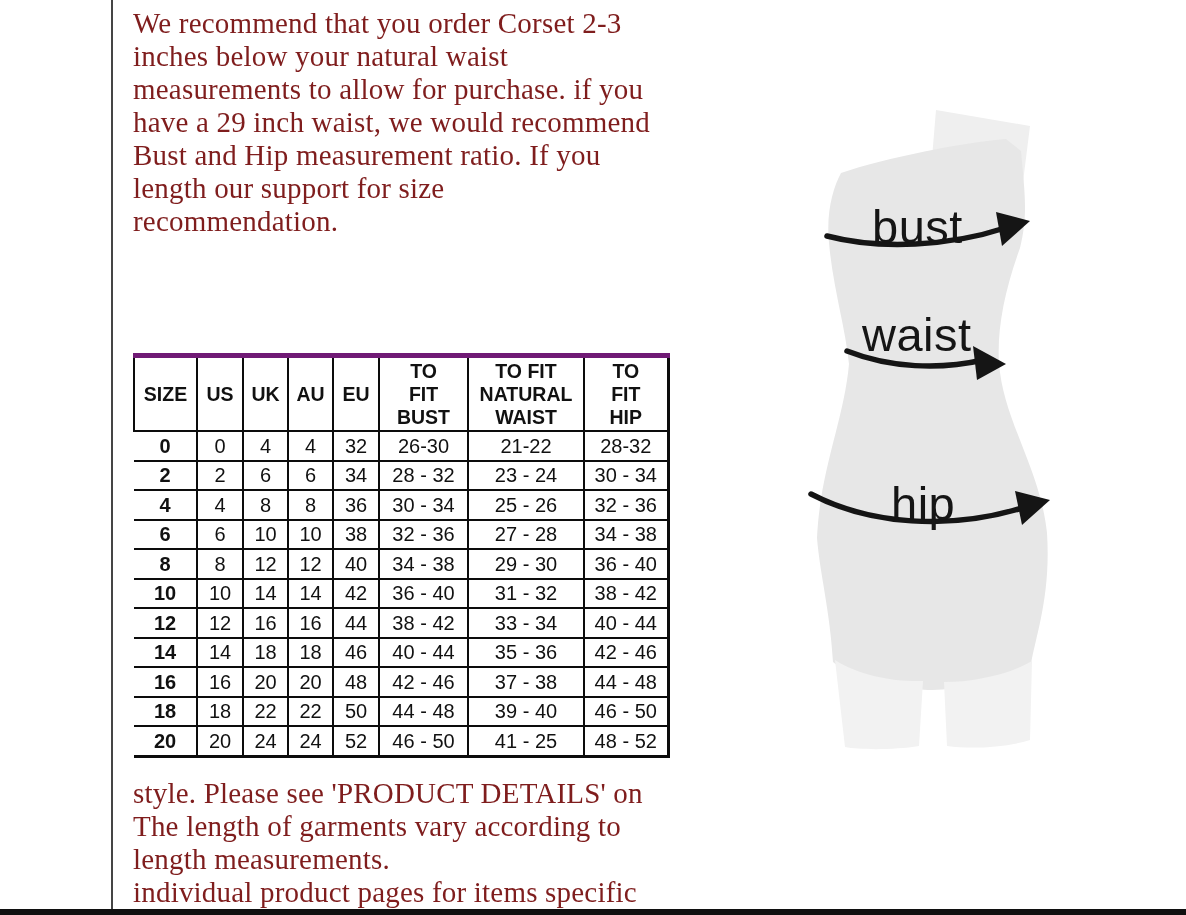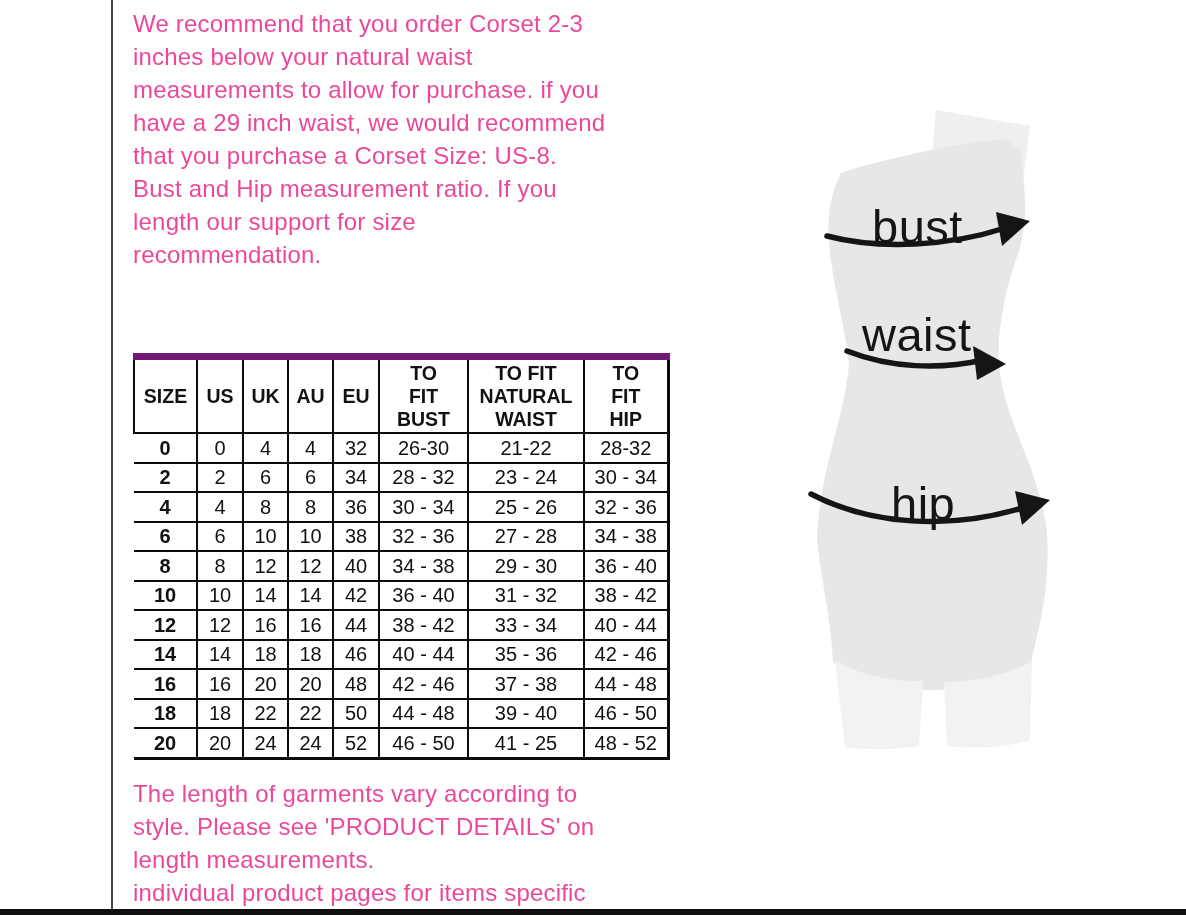--- a/index.html
+++ b/index.html
@@ -15,24 +15,25 @@
     position:absolute;left:111px;top:0;width:1.5px;height:909px;
     background:#454545;
   }
   .bottom-bar{
     position:absolute;left:0;top:909px;width:1186px;height:6px;
     background:#101010;
   }
   .para{position:absolute;left:133px;}
   .para .line{
     white-space:nowrap;
-    font-size:24px;
+    font-size:29px;
     line-height:33px;
     letter-spacing:0.2px;
-    color:#ec4899;
+    color:#7f1d1d;
+    font-family:Liberation Serif, serif;
   }
   .intro{top:7px;}
   .footer{top:777px;}
   table.size-chart{
     position:absolute;left:133px;top:353px;
     border-collapse:collapse;
     font-family:"Liberation Sans",sans-serif;
     color:#111111;
   }
   table.size-chart th, table.size-chart td{
@@ -41,21 +42,21 @@
     vertical-align:middle;
     padding:0 2px;
     background:#ffffff;
   }
   table.size-chart thead th{
     font-size:19.5px;
     font-weight:bold;
     line-height:23px;
     white-space:pre-line;
     height:72px;
-    border-top:7px solid #701a75;
+    border-top:5px solid #701a75;
   }
   table.size-chart td{
     font-size:20px;
     height:27.5px;
     line-height:1;
   }
   table.size-chart td.col-size{font-weight:bold;}
   
   table.size-chart tbody td:first-child{border-left:none;}
   table.size-chart thead th:last-child, table.size-chart tbody td:last-child{border-right:3px solid #0c0c0c;}
@@ -72,21 +73,20 @@
 
 <div class="page">
 
   <div class="left-divider"></div>
 
   <div class="para intro">
     <div class="line">We recommend that you order Corset 2-3</div>
     <div class="line">inches below your natural waist</div>
     <div class="line">measurements to allow for purchase. if you</div>
     <div class="line">have a 29 inch waist, we would recommend</div>
-    <div class="line">that you purchase a Corset Size: US-8.</div>
     <div class="line">Bust and Hip measurement ratio. If you</div>
     <div class="line">length our support for size</div>
     <div class="line">recommendation.</div>
   </div>
 
   <table class="size-chart">
     <colgroup>
       <col style="width:63px">
         <col style="width:46px">
         <col style="width:45px">
@@ -257,20 +257,20 @@
 
     <path d="M 811 494 C 870 525, 950 530, 1022 508" fill="none" stroke="#151515" stroke-width="5.5" stroke-linecap="round"></path>
     <polygon points="1050,500 1015,491 1022,525" fill="#151515"></polygon>
 
     <text class="fig-label" x="872" y="243" fill="#151515">bust</text>
     <text class="fig-label" x="862" y="351" fill="#151515">waist</text>
     <text class="fig-label" x="891" y="520" fill="#151515">hip</text>
   </svg>
 
   <div class="para footer">
+    <div class="line">style. Please see 'PRODUCT DETAILS'  on</div>
     <div class="line">The length of garments vary according to</div>
-    <div class="line">style. Please see 'PRODUCT DETAILS'  on</div>
     <div class="line">length measurements.</div>
     <div class="line">individual product pages for items specific</div>
   </div>
 
   <div class="bottom-bar"></div>
 </div>
 
 </body></html>

